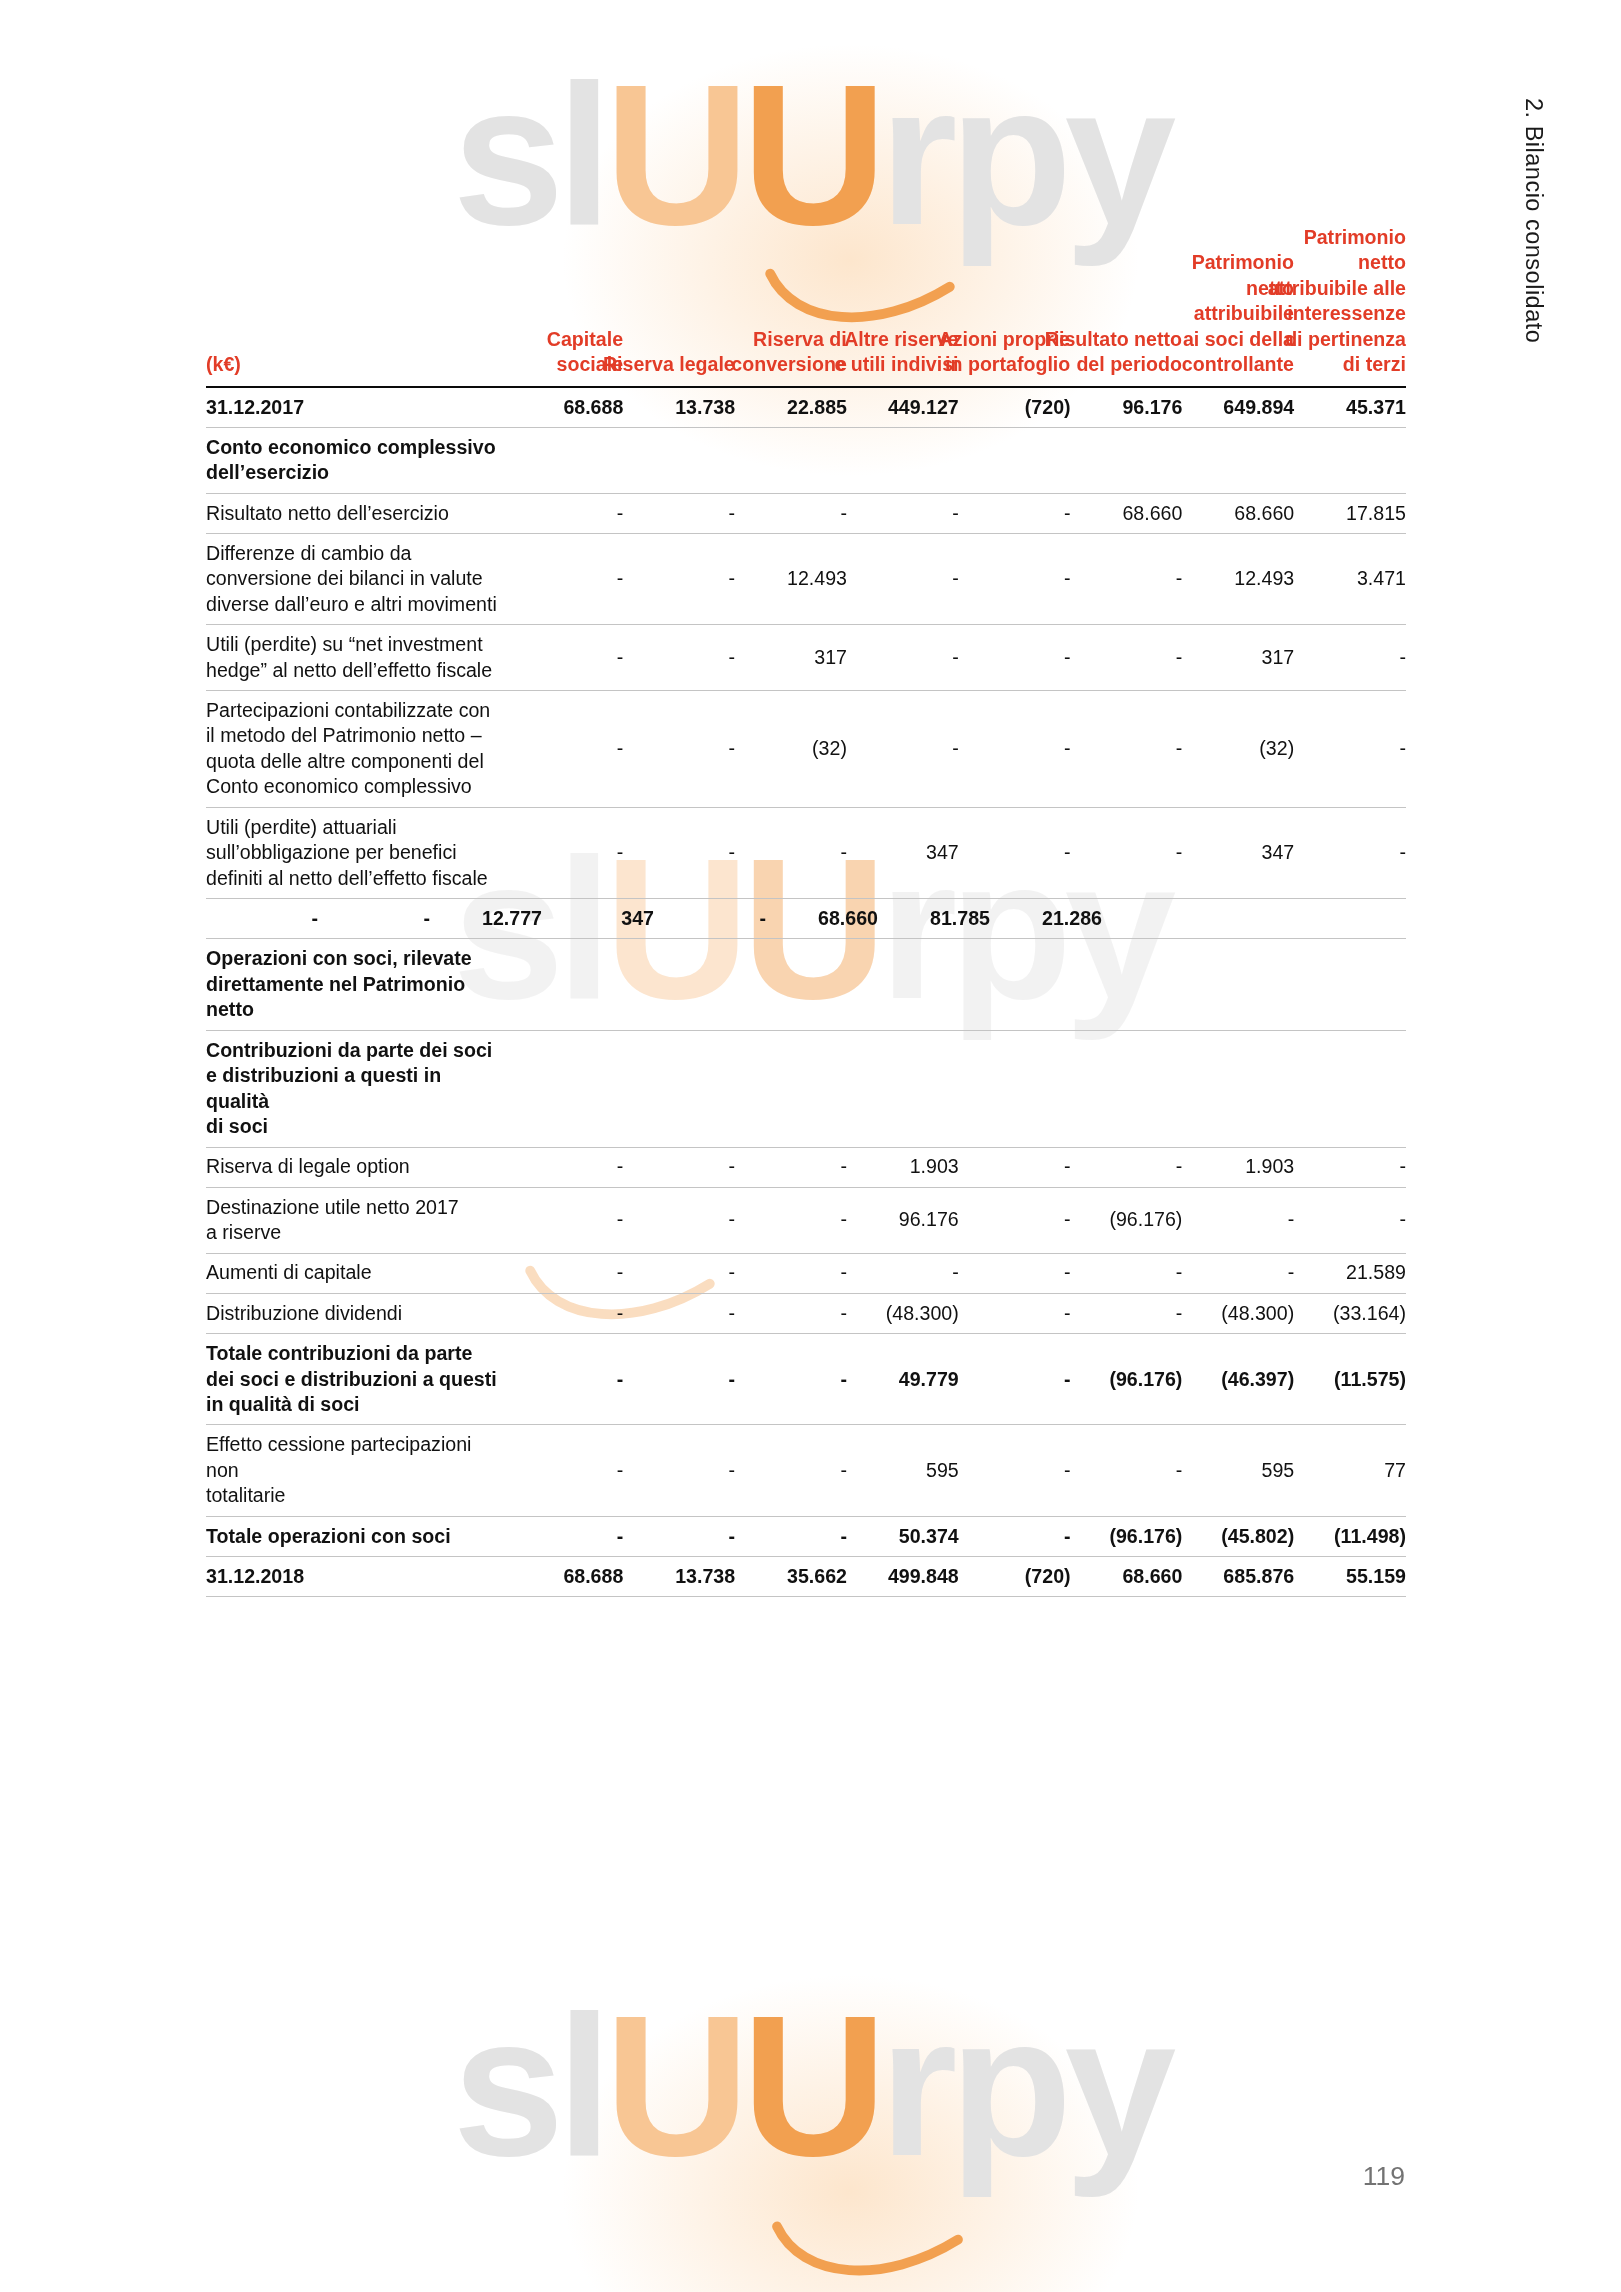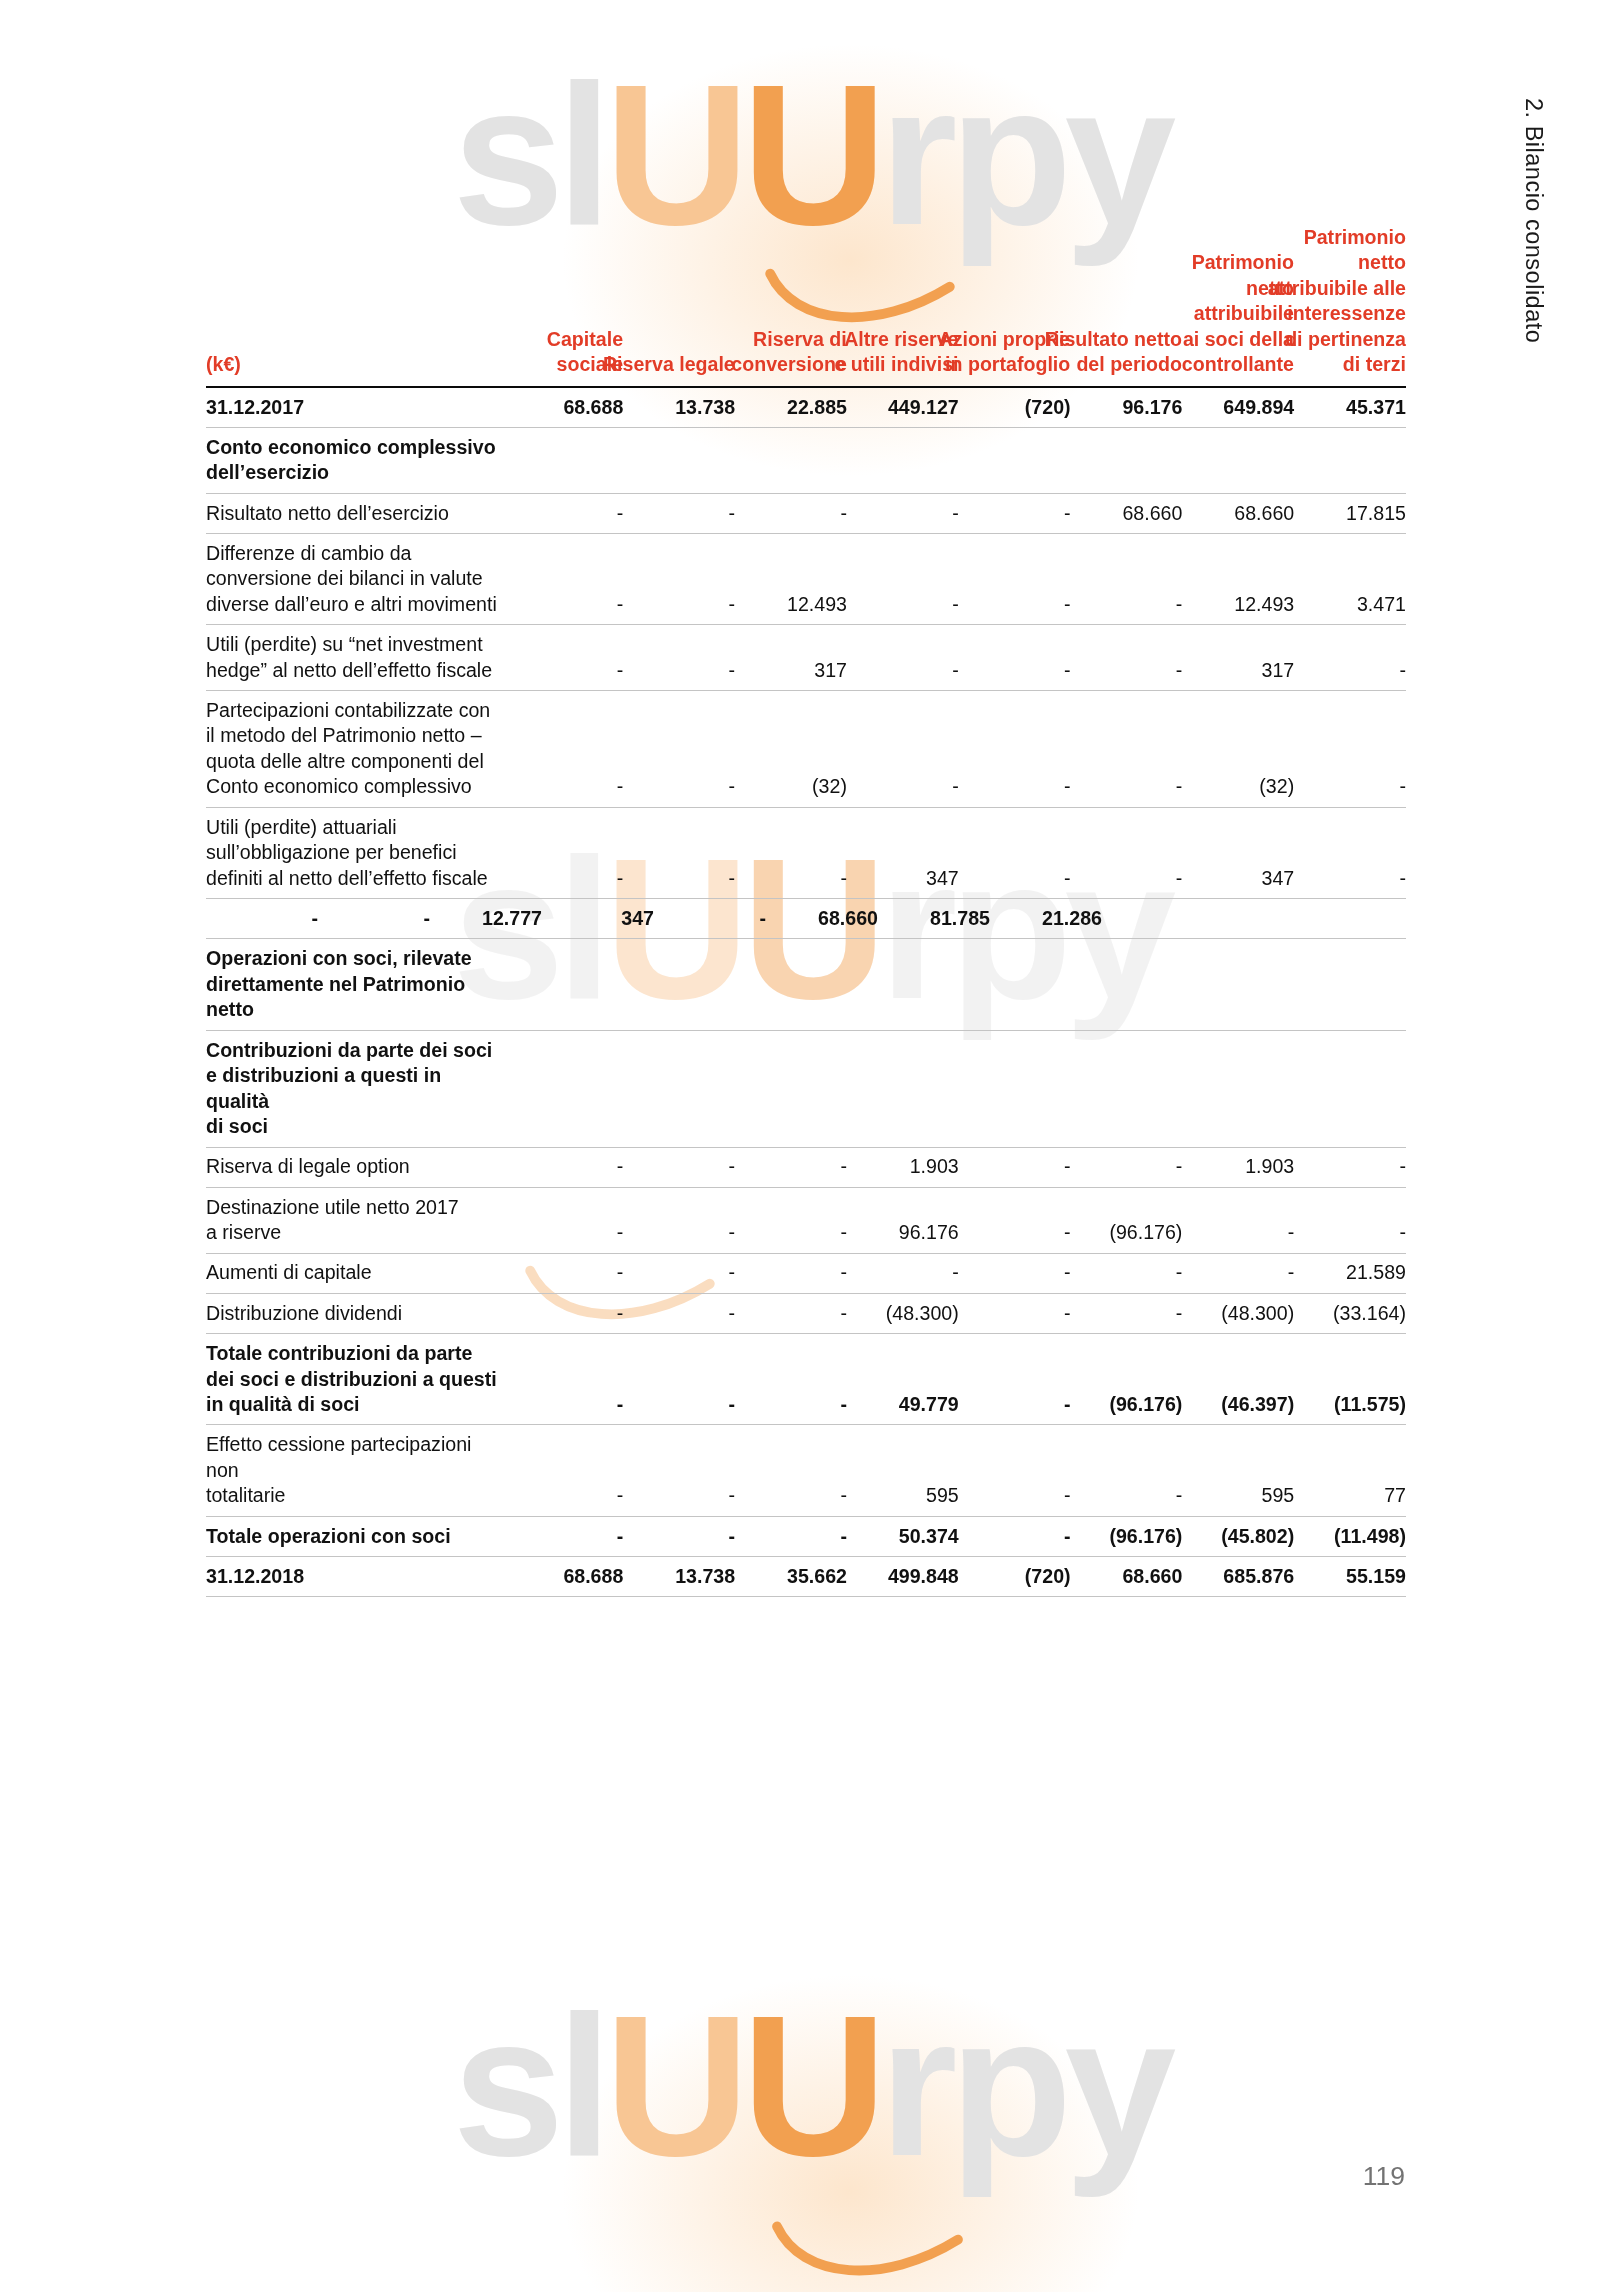--- a/index.html
+++ b/index.html
@@ -64,21 +64,21 @@
   
   .ftable {
     position: absolute;
     left: 206px;
     top: 218px;
     width: 1200px;
     z-index: 2;
   }
   .trow {
     display: flex;
-    align-items: flex-end;
+    align-items: center;
     border-bottom: 1px solid #c4c4c4;
     padding: 6.9px 0;
   }
   .thead {
     align-items: flex-end;
     min-height: 163px;
     border-bottom: 2.9px solid #0a0a0a;
     padding-bottom: 7.8px;
     color: var(--accent-color, #e23c27);
     font-weight: 700;

